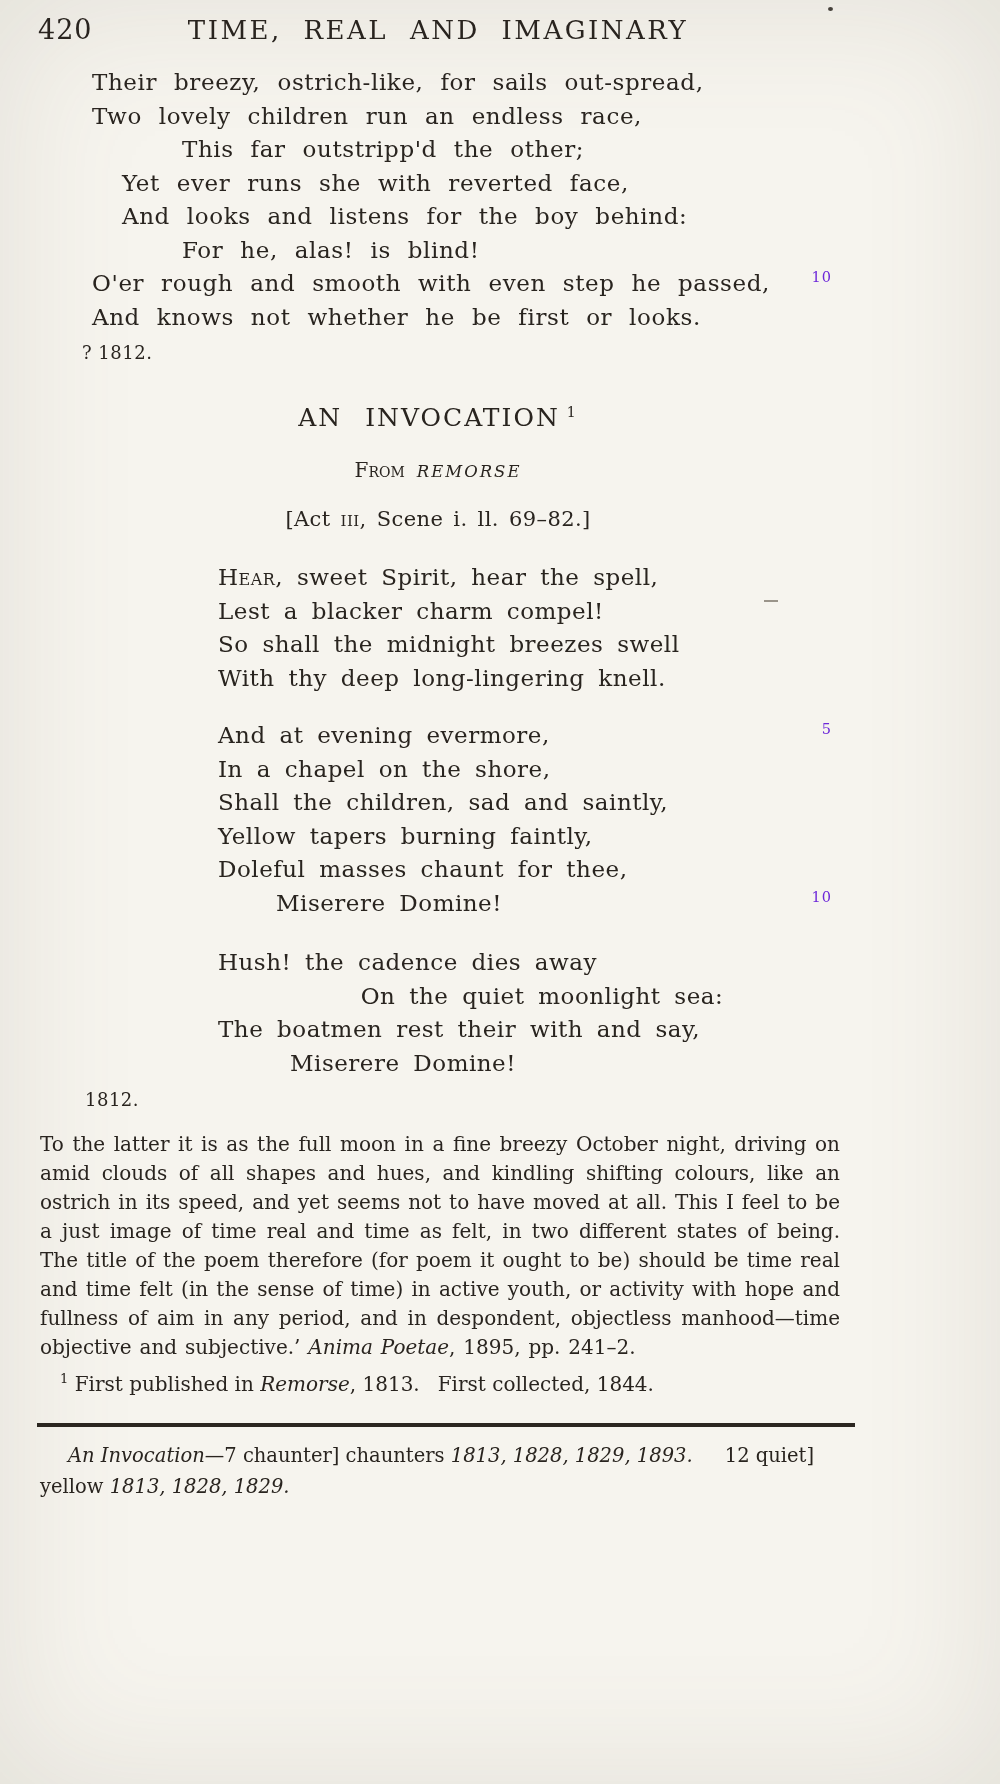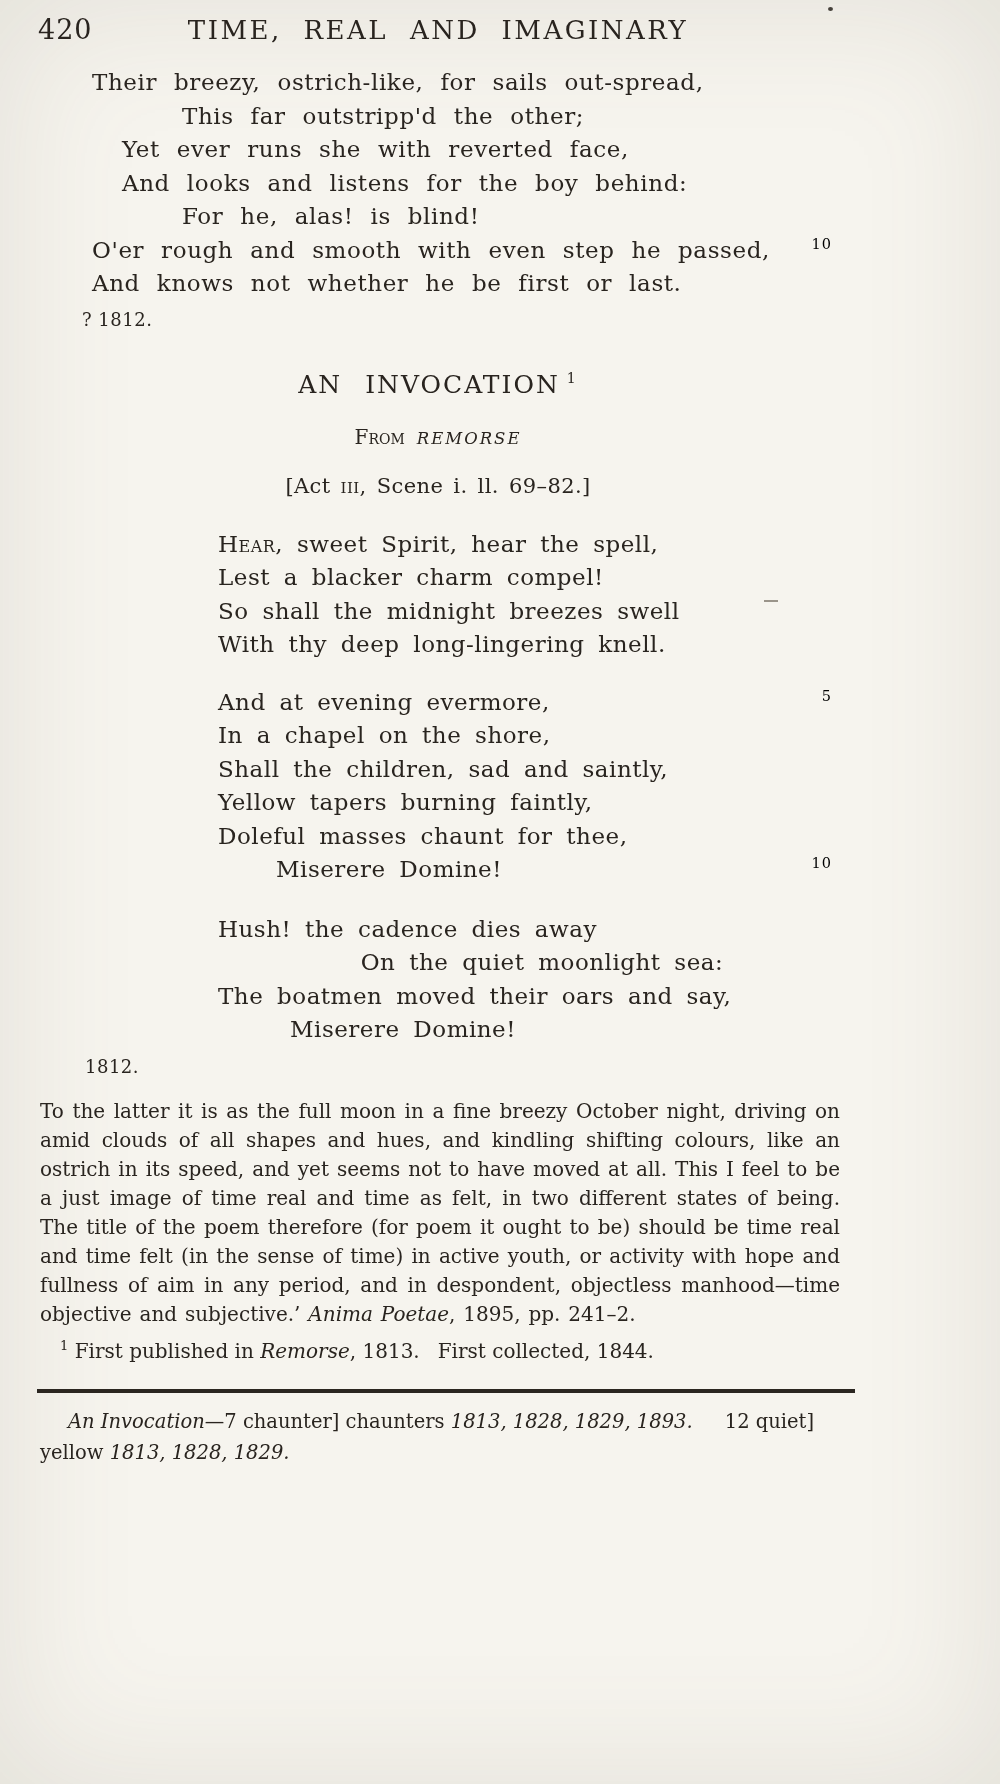--- a/index.html
+++ b/index.html
@@ -24,21 +24,21 @@
   .runtitle {
     position:absolute; left:438px; top:15px; transform:translateX(-50%);
     font-size:26px; letter-spacing:2.5px; word-spacing:11px; white-space:nowrap;
   }
 
   
   .poem1 { margin:26px 0 0 92px; width:742px; font-size:23px; letter-spacing:.6px; word-spacing:9px; }
   .pline { position:relative; line-height:33.5px; white-space:nowrap; }
   .i1 { padding-left:30px; }
   .i2 { padding-left:90px; }
-  .lnum { position:absolute; right:2px; bottom:6px; font-size:14.5px; letter-spacing:1px; color:#000000; }
+  .lnum { position:absolute; right:2px; bottom:6px; font-size:14.5px; letter-spacing:1px; color:#6d28d9; }
   .pdate  { margin:8px 0 0 82px; font-size:18px; letter-spacing:.5px; }
 
   .centered { width:876px; text-align:center; }
   .poemtitle { margin-top:40px; font-size:25px; letter-spacing:2px; word-spacing:13px; }
   .poemtitle sup { font-size:14px; vertical-align:super; margin-left:7px; }
   .fromline { margin-top:26px; font-size:20px; }
   .sc { font-variant:small-caps; }
   .worktitle { font-style:italic; font-size:16.5px; letter-spacing:2px; margin-left:12px; }
   .actline { margin-top:25px; font-size:21px; letter-spacing:.4px; word-spacing:3px; }
 
@@ -73,26 +73,27 @@
   <div class="speck speck-tr"></div>
   <div class="speck speck-mid"></div>
 
   <header class="running-head">
     <span class="pagenum">420</span>
     <span class="runtitle">TIME, REAL AND IMAGINARY</span>
   </header>
 
   <section class="poem1">
     <div class="pline"><span>Their breezy, ostrich-like, for sails out-spread,</span></div>
+    <div class="pline"><span>Two lovely children run an endless race,</span></div>
     <div class="pline i2"><span>This far outstripp'd the other;</span></div>
     <div class="pline i1"><span>Yet ever runs she with reverted face,</span></div>
     <div class="pline i1"><span>And looks and listens for the boy behind:</span></div>
     <div class="pline i2"><span>For he, alas! is blind!</span></div>
     <div class="pline"><span>O'er rough and smooth with even step he passed,</span><span class="lnum">10</span></div>
-    <div class="pline"><span>And knows not whether he be first or last.</span></div>
+    <div class="pline"><span>And knows not whether he be first or looks.</span></div>
   </section>
   <div class="pdate">? 1812.</div>
 
   <section class="centered">
     <div class="poemtitle"><span>AN INVOCATION</span><sup>1</sup></div>
     <div class="fromline"><span class="sc">From</span><span class="worktitle">REMORSE</span></div>
     <div class="actline"><span>[Act </span><span class="sc">iii</span><span>, Scene i. ll. 69–82.]</span></div>
   </section>
 
   <section class="stanza s1">
@@ -107,21 +108,21 @@
     <div class="pline"><span>In a chapel on the shore,</span></div>
     <div class="pline"><span>Shall the children, sad and saintly,</span></div>
     <div class="pline"><span>Yellow tapers burning faintly,</span></div>
     <div class="pline"><span>Doleful masses chaunt for thee,</span></div>
     <div class="pline ic"><span>Miserere Domine!</span><span class="lnum">10</span></div>
   </section>
 
   <section class="stanza s3">
     <div class="pline"><span>Hush! the cadence dies away</span></div>
     <div class="pline ib"><span>On the quiet moonlight sea:</span></div>
-    <div class="pline"><span>The boatmen moved their oars and say,</span></div>
+    <div class="pline"><span>The boatmen rest their with and say,</span></div>
     <div class="pline id"><span>Miserere Domine!</span></div>
   </section>
   <div class="pdate2">1812.</div>
 
   <p class="prose"><span>To the latter it is as the full moon in a fine breezy October night, driving on amid clouds of all shapes and hues, and kindling shifting colours, like an ostrich in its speed, and yet seems not to have moved at all. This I feel to be a just image of time real and time as felt, in two different states of being. The title of the poem therefore (for poem it ought to be) should be time real and time felt (in the sense of time) in active youth, or activity with hope and fullness of aim in any period, and in despondent, objectless manhood—time objective and subjective.’ </span><span class="it">Anima Poetae</span><span>, 1895, pp. 241–2.</span></p>
 
   <p class="fnote"><sup>1</sup> <span>First published in </span><span class="it">Remorse</span><span>, 1813.</span><span class="gap"></span><span>First collected, 1844.</span></p>
 
   <div class="rule"></div>
 

